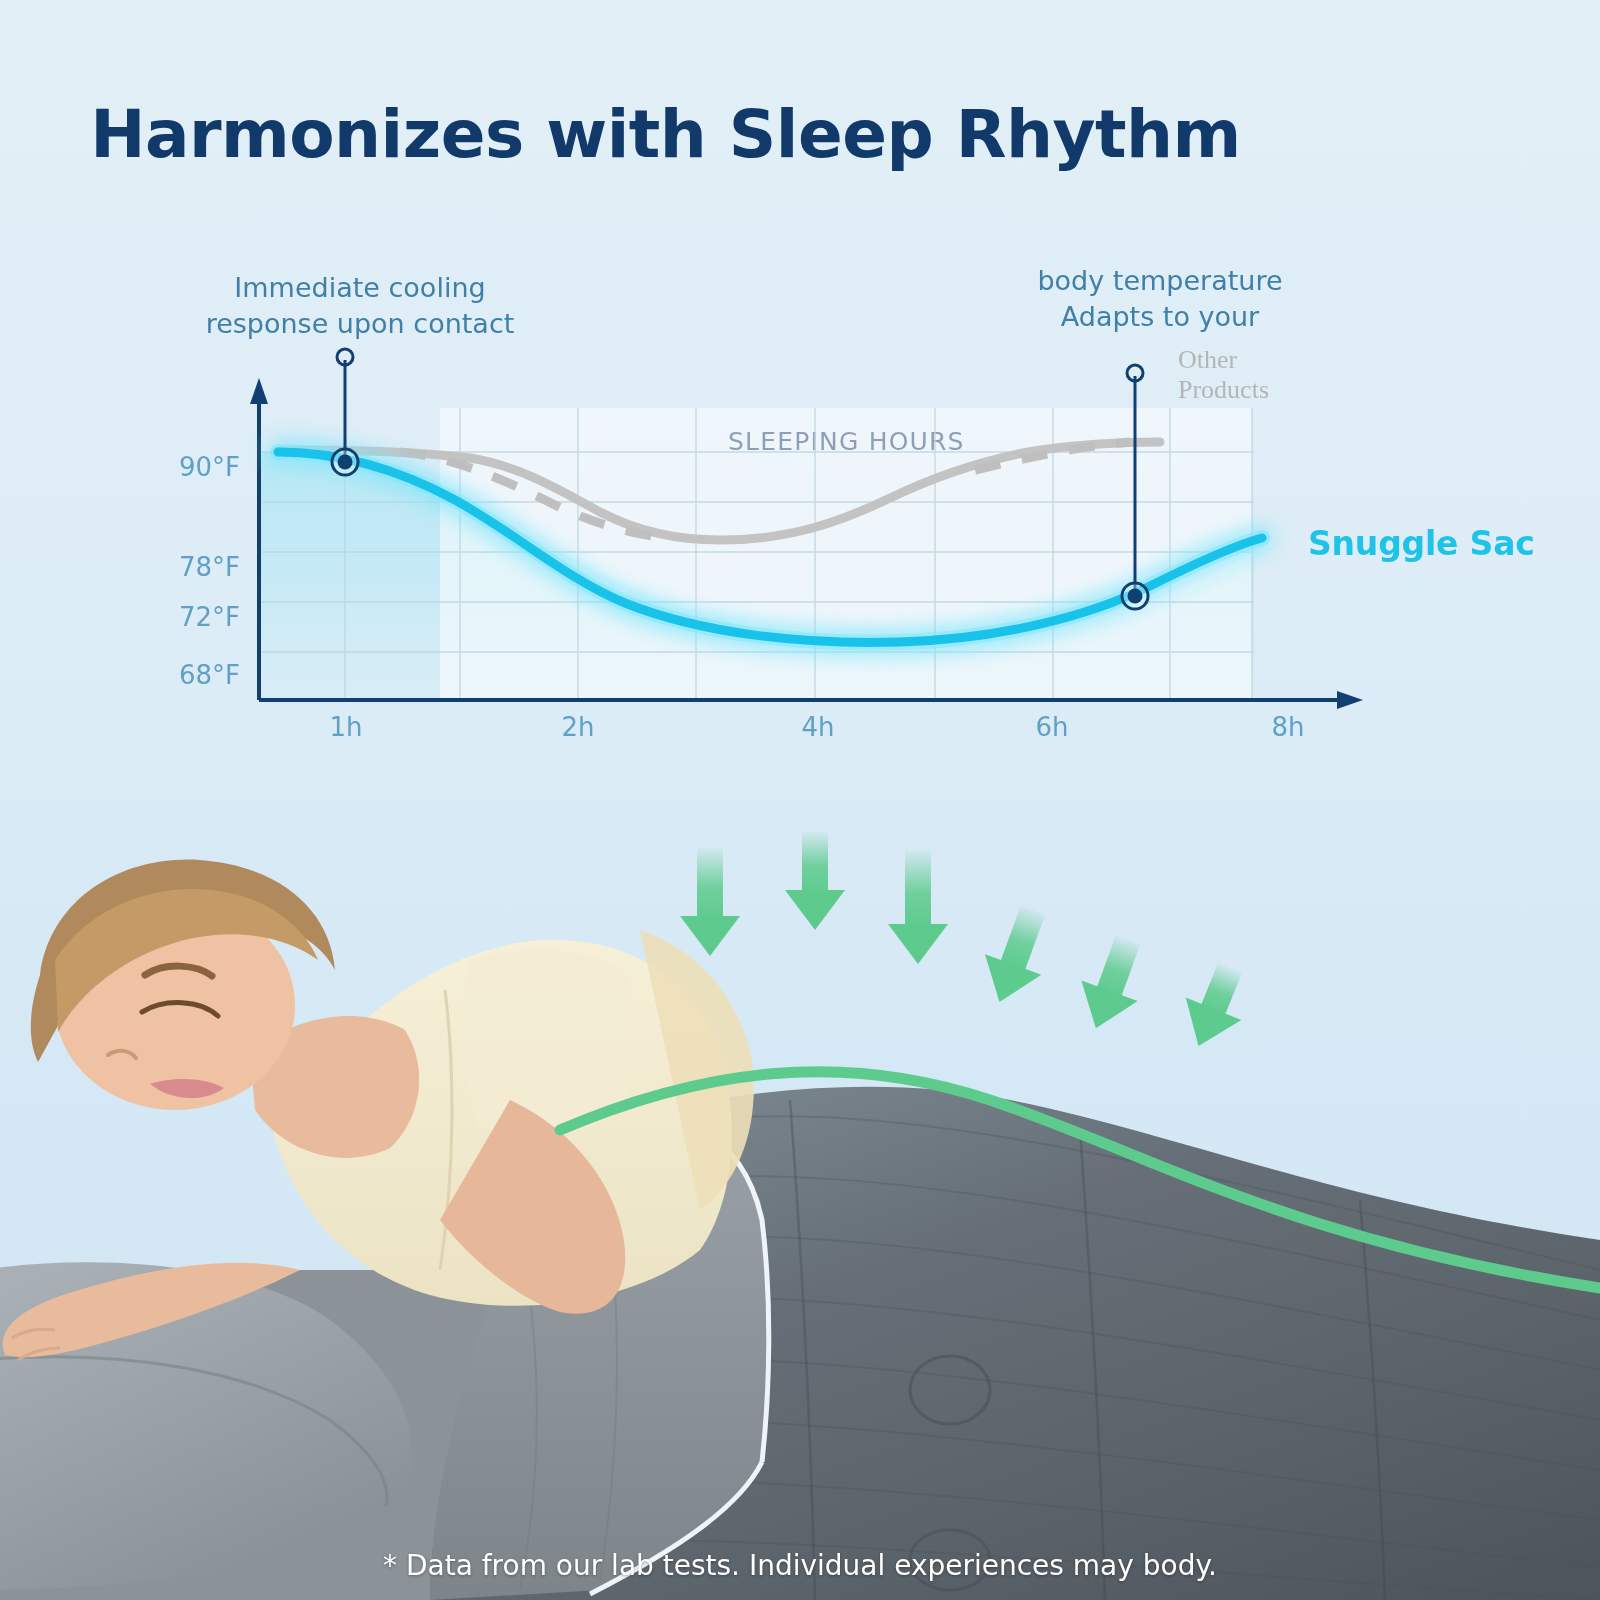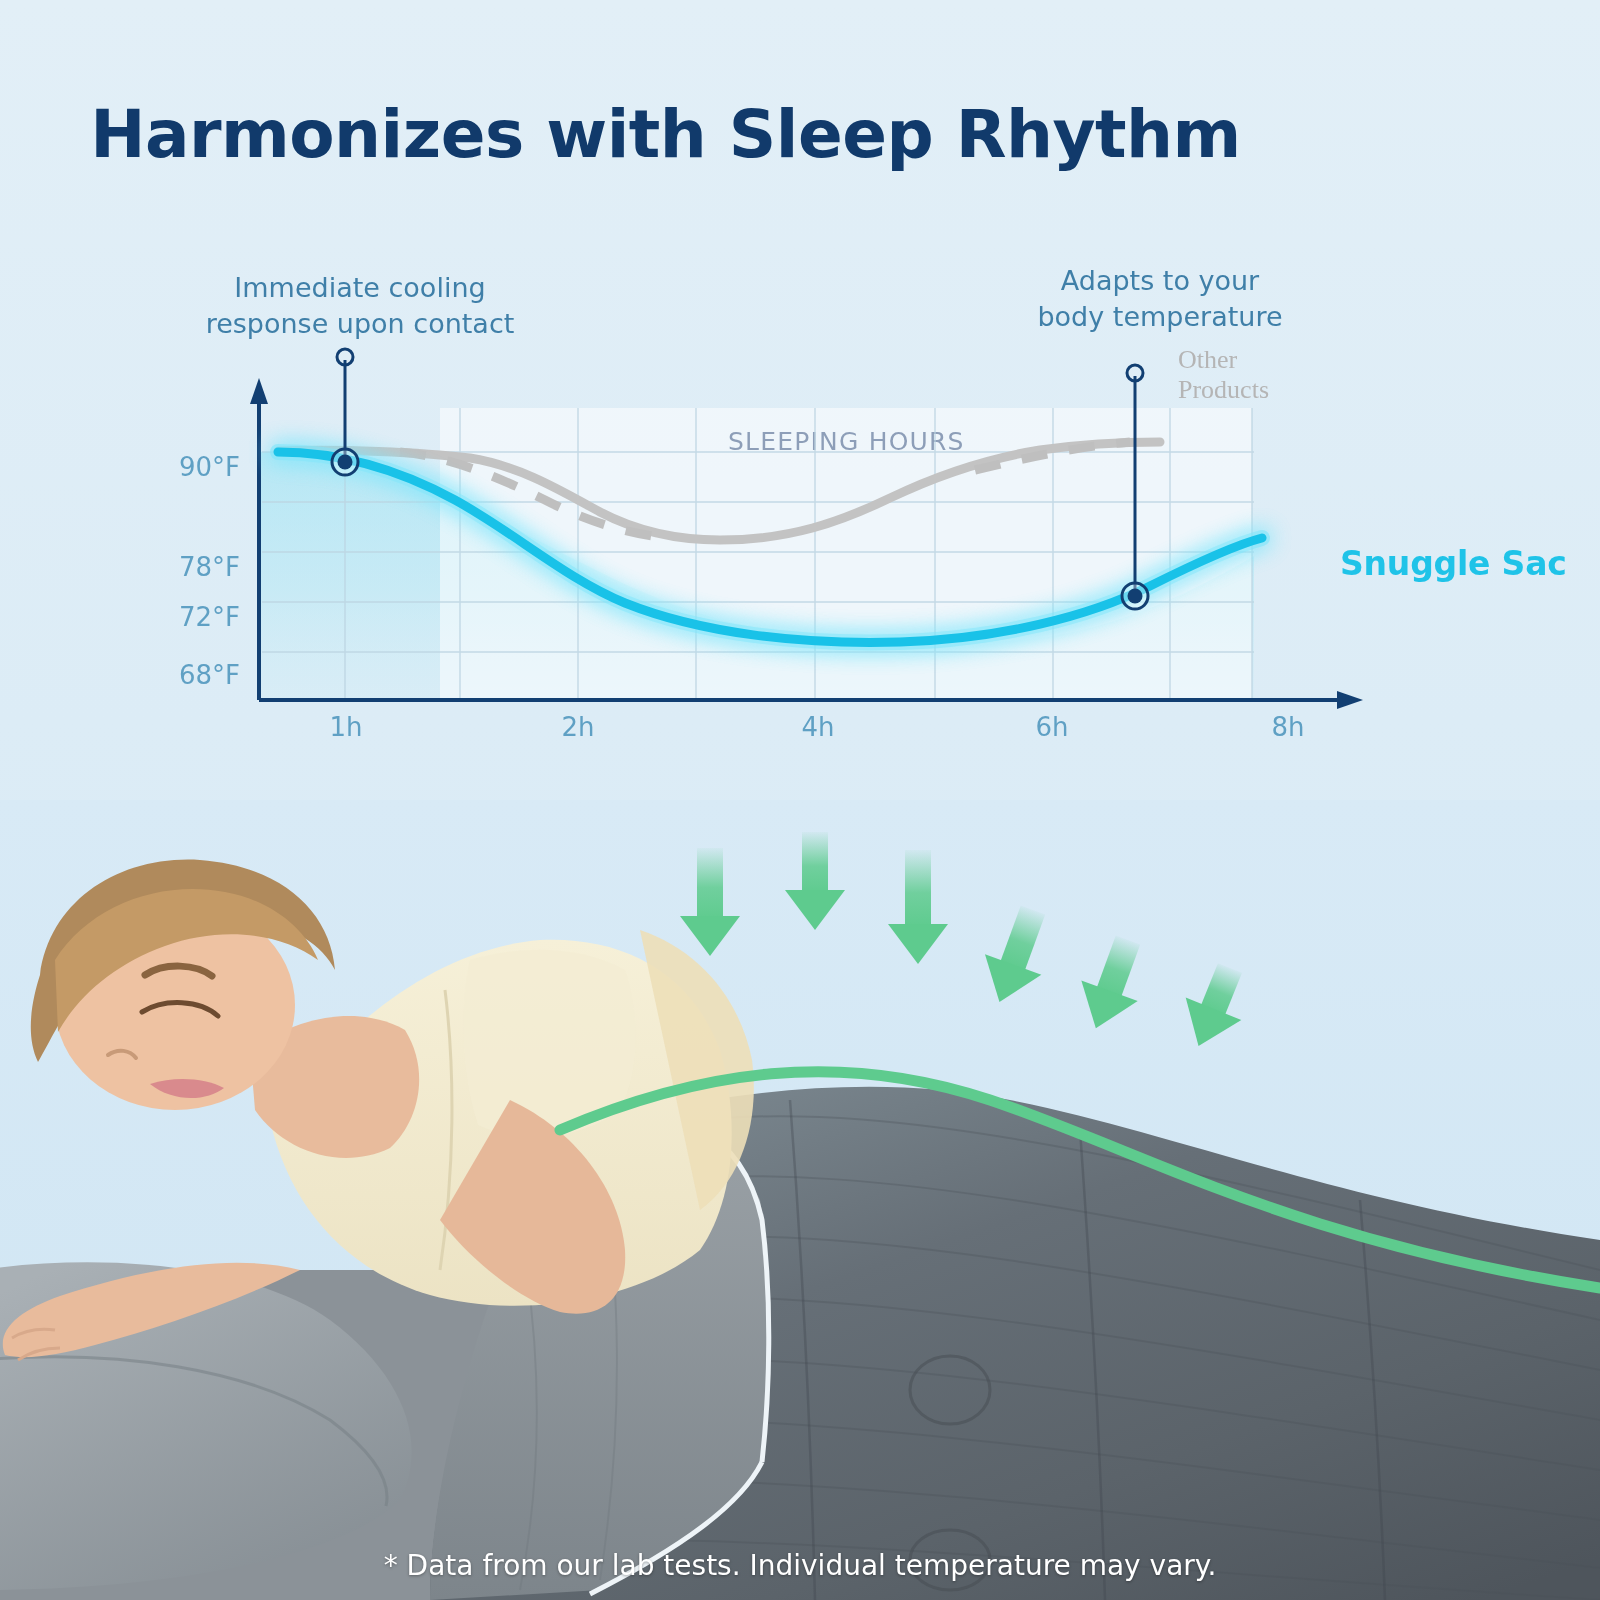--- a/index.html
+++ b/index.html
@@ -42,27 +42,26 @@
     left: 1178px; top: 345px;
     width: 180px;
     color: #b5b5b5;
     font-size: 26px;
     line-height: 1.15;
     font-family: Liberation Serif, serif;
   }
 
   .snuggle-label {
     position: absolute;
-    left: 1340px; top: 524px;
+    left: 1308px; top: 524px;
     color: #1fc3e8;
     font-size: 33px;
     font-weight: 700;
     font-family: "DejaVu Sans", sans-serif;
     letter-spacing: -0.2px;
-    margin-top: 20px;
   }
 
   .sleeping-hours {
     position: absolute;
     left: 728px; top: 427px;
     color: #11356b;
     font-size: 25px;
     letter-spacing: 1.2px;
     font-family: "DejaVu Sans", sans-serif;
   }
@@ -110,22 +109,22 @@
 <div class="title">Harmonizes with Sleep Rhythm</div>
 
 <div class="chart-block">
 
   <div class="ann ann-left">
     <div>Immediate cooling</div>
     <div>response upon contact</div>
   </div>
 
   <div class="ann ann-right">
+    <div>body temperature</div>
     <div>Adapts to your</div>
-    <div>body temperature</div>
   </div>
 
   <div class="other-products">
     <div>Other</div>
     <div>Products</div>
   </div>
 
   <div class="snuggle-label">Snuggle Sac</div>
   <div class="sleeping-hours">SLEEPING HOURS</div>
 
@@ -404,14 +403,14 @@
         <path d="M1290,1080 C1340,1058 1410,1062 1460,1090 C1500,1112 1510,1148 1470,1162
                  C1414,1180 1330,1164 1292,1130 C1272,1112 1274,1090 1290,1080 Z" fill="#46c9d6" opacity="0.85"></path>
         <ellipse cx="1420" cy="1060" rx="110" ry="70" fill="url(#hotg)" opacity="0.45"></ellipse>
         <path d="M1300,1000 C1320,1020 1340,1040 1330,1062" fill="none" stroke="#14307f" stroke-width="8" opacity="0.7"></path>
         <path d="M1312,930 C1340,916 1368,918 1386,934" fill="none" stroke="#1a3a8e" stroke-width="7" opacity="0.7"></path>
         <path d="M1440,930 C1480,950 1510,990 1510,1030" fill="none" stroke="#2a63bf" stroke-width="10" opacity="0.55"></path>
       </g>
     </g>
   </svg>
 
-  <div class="footer-note">* Data from our lab tests. Individual temperature may vary.</div>
+  <div class="footer-note">* Data from our lab tests. Individual experiences may body.</div>
 </div>
 
 </body></html>

